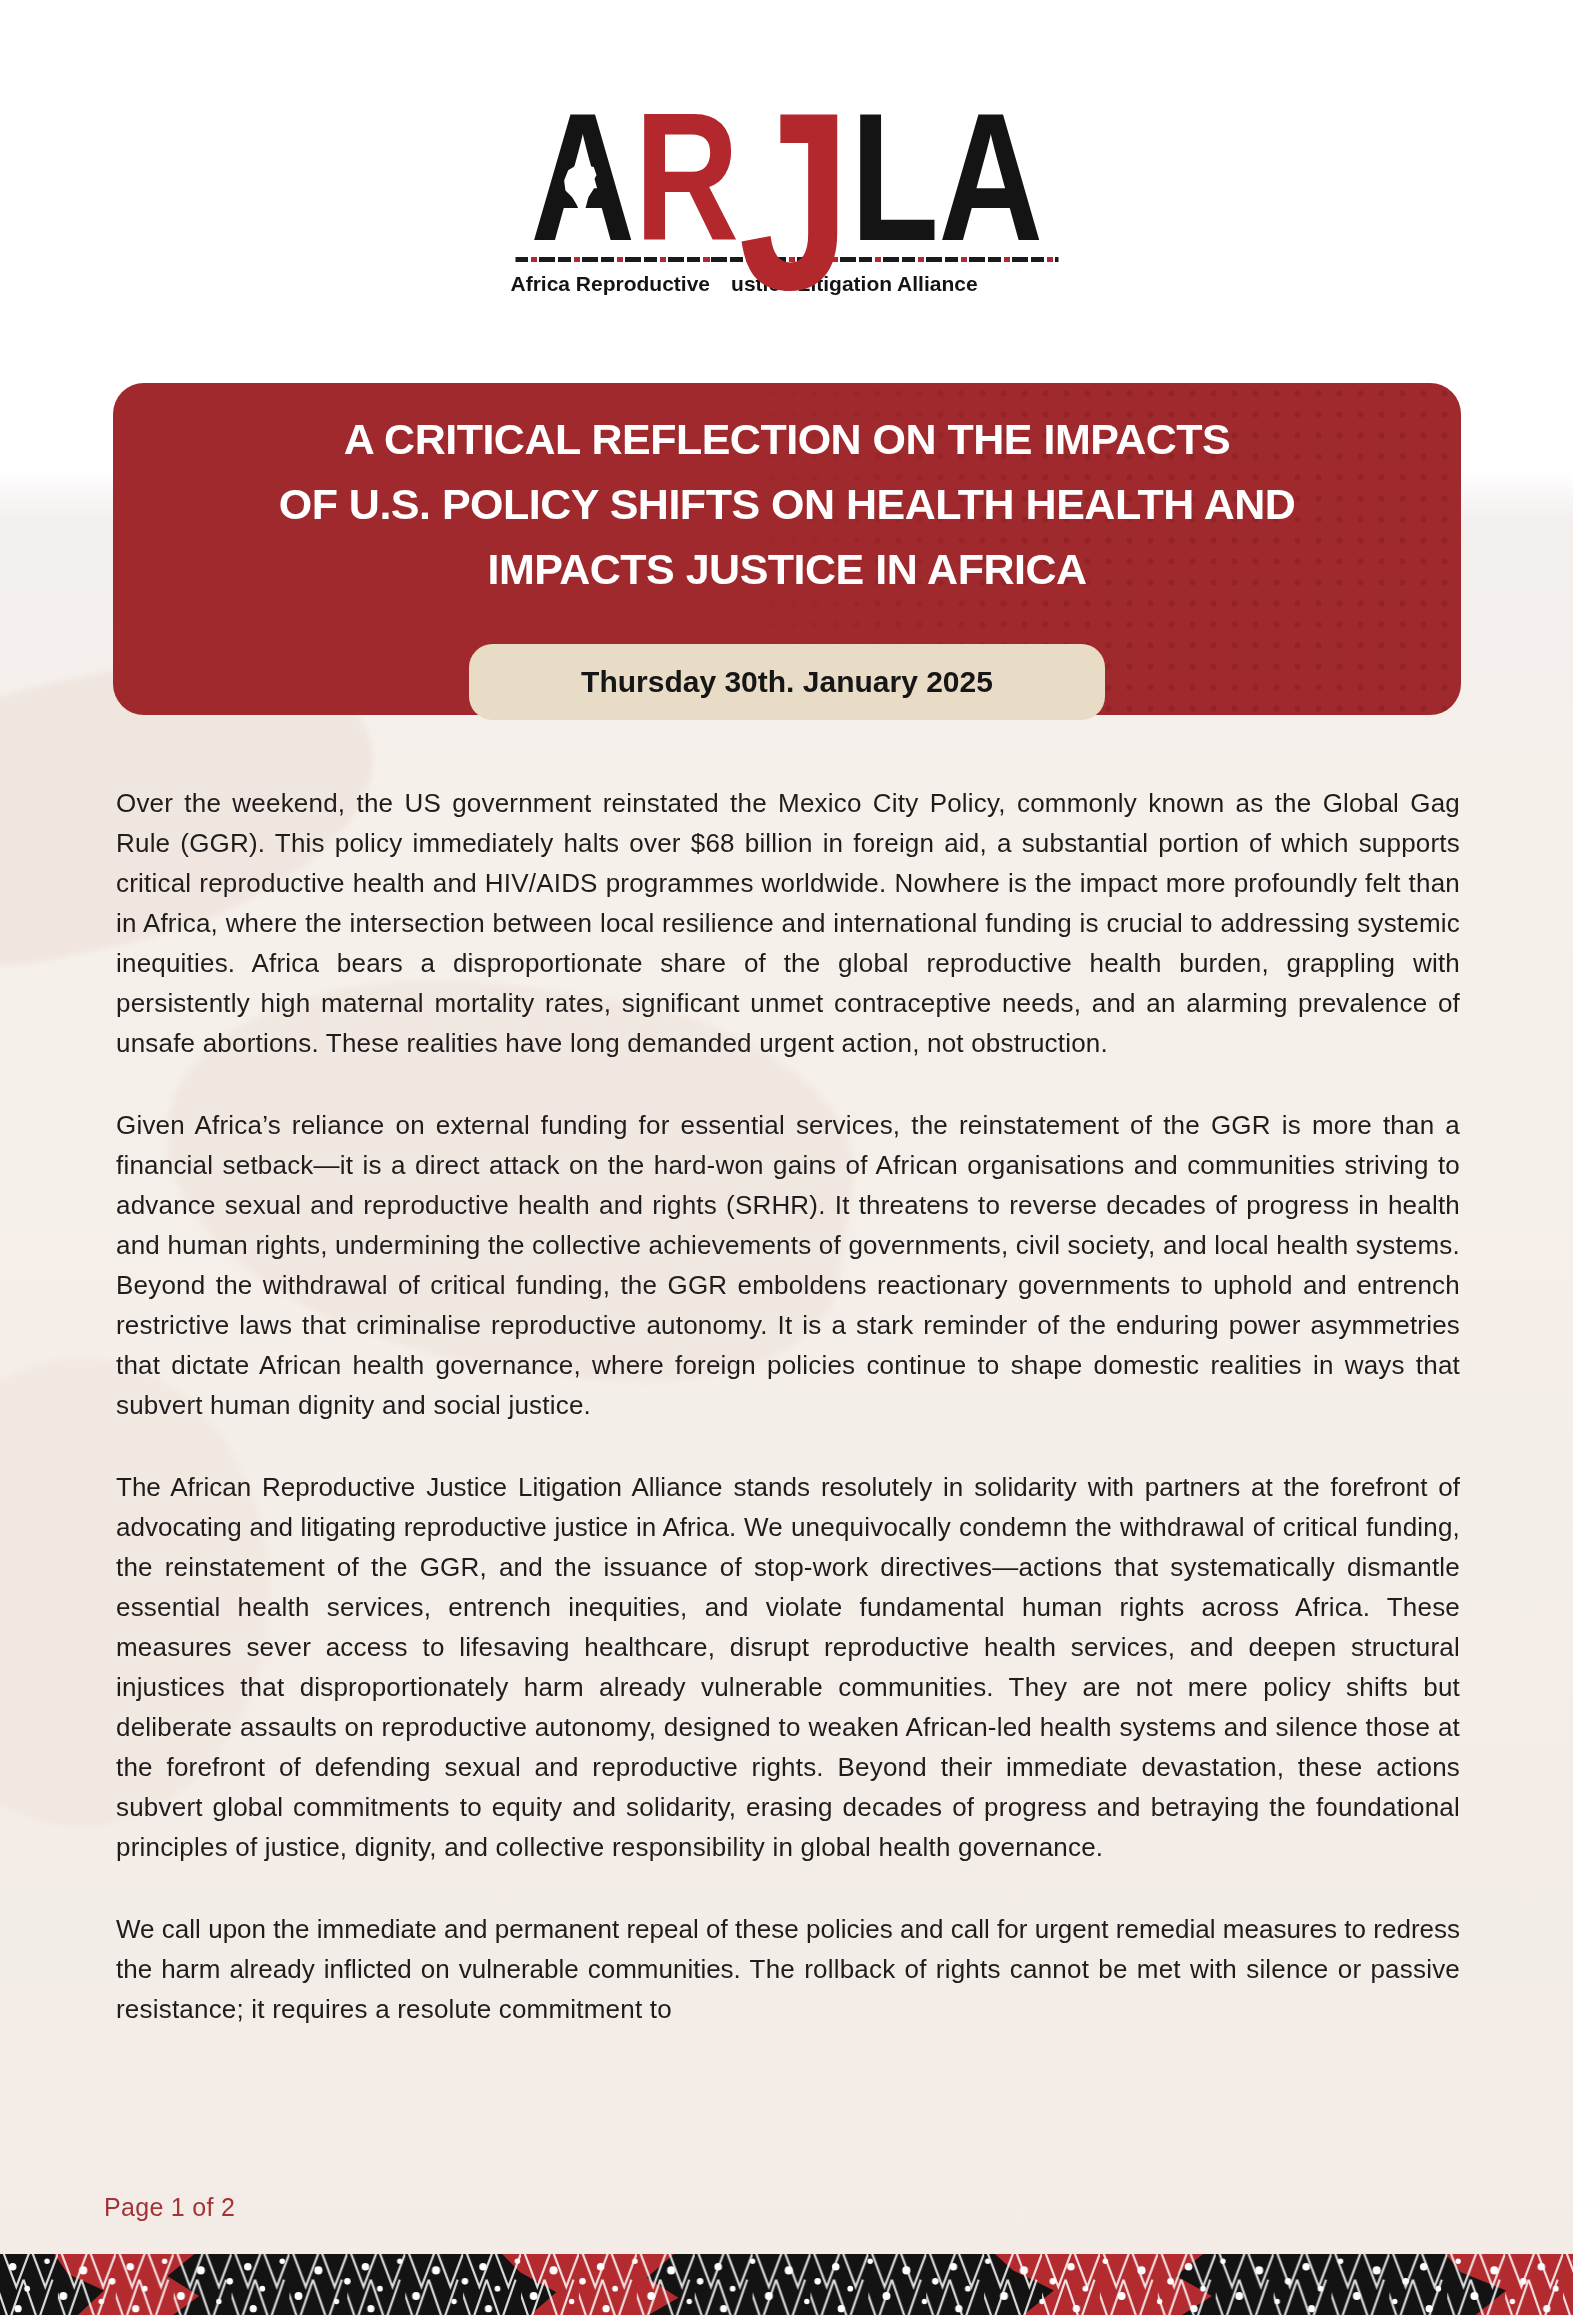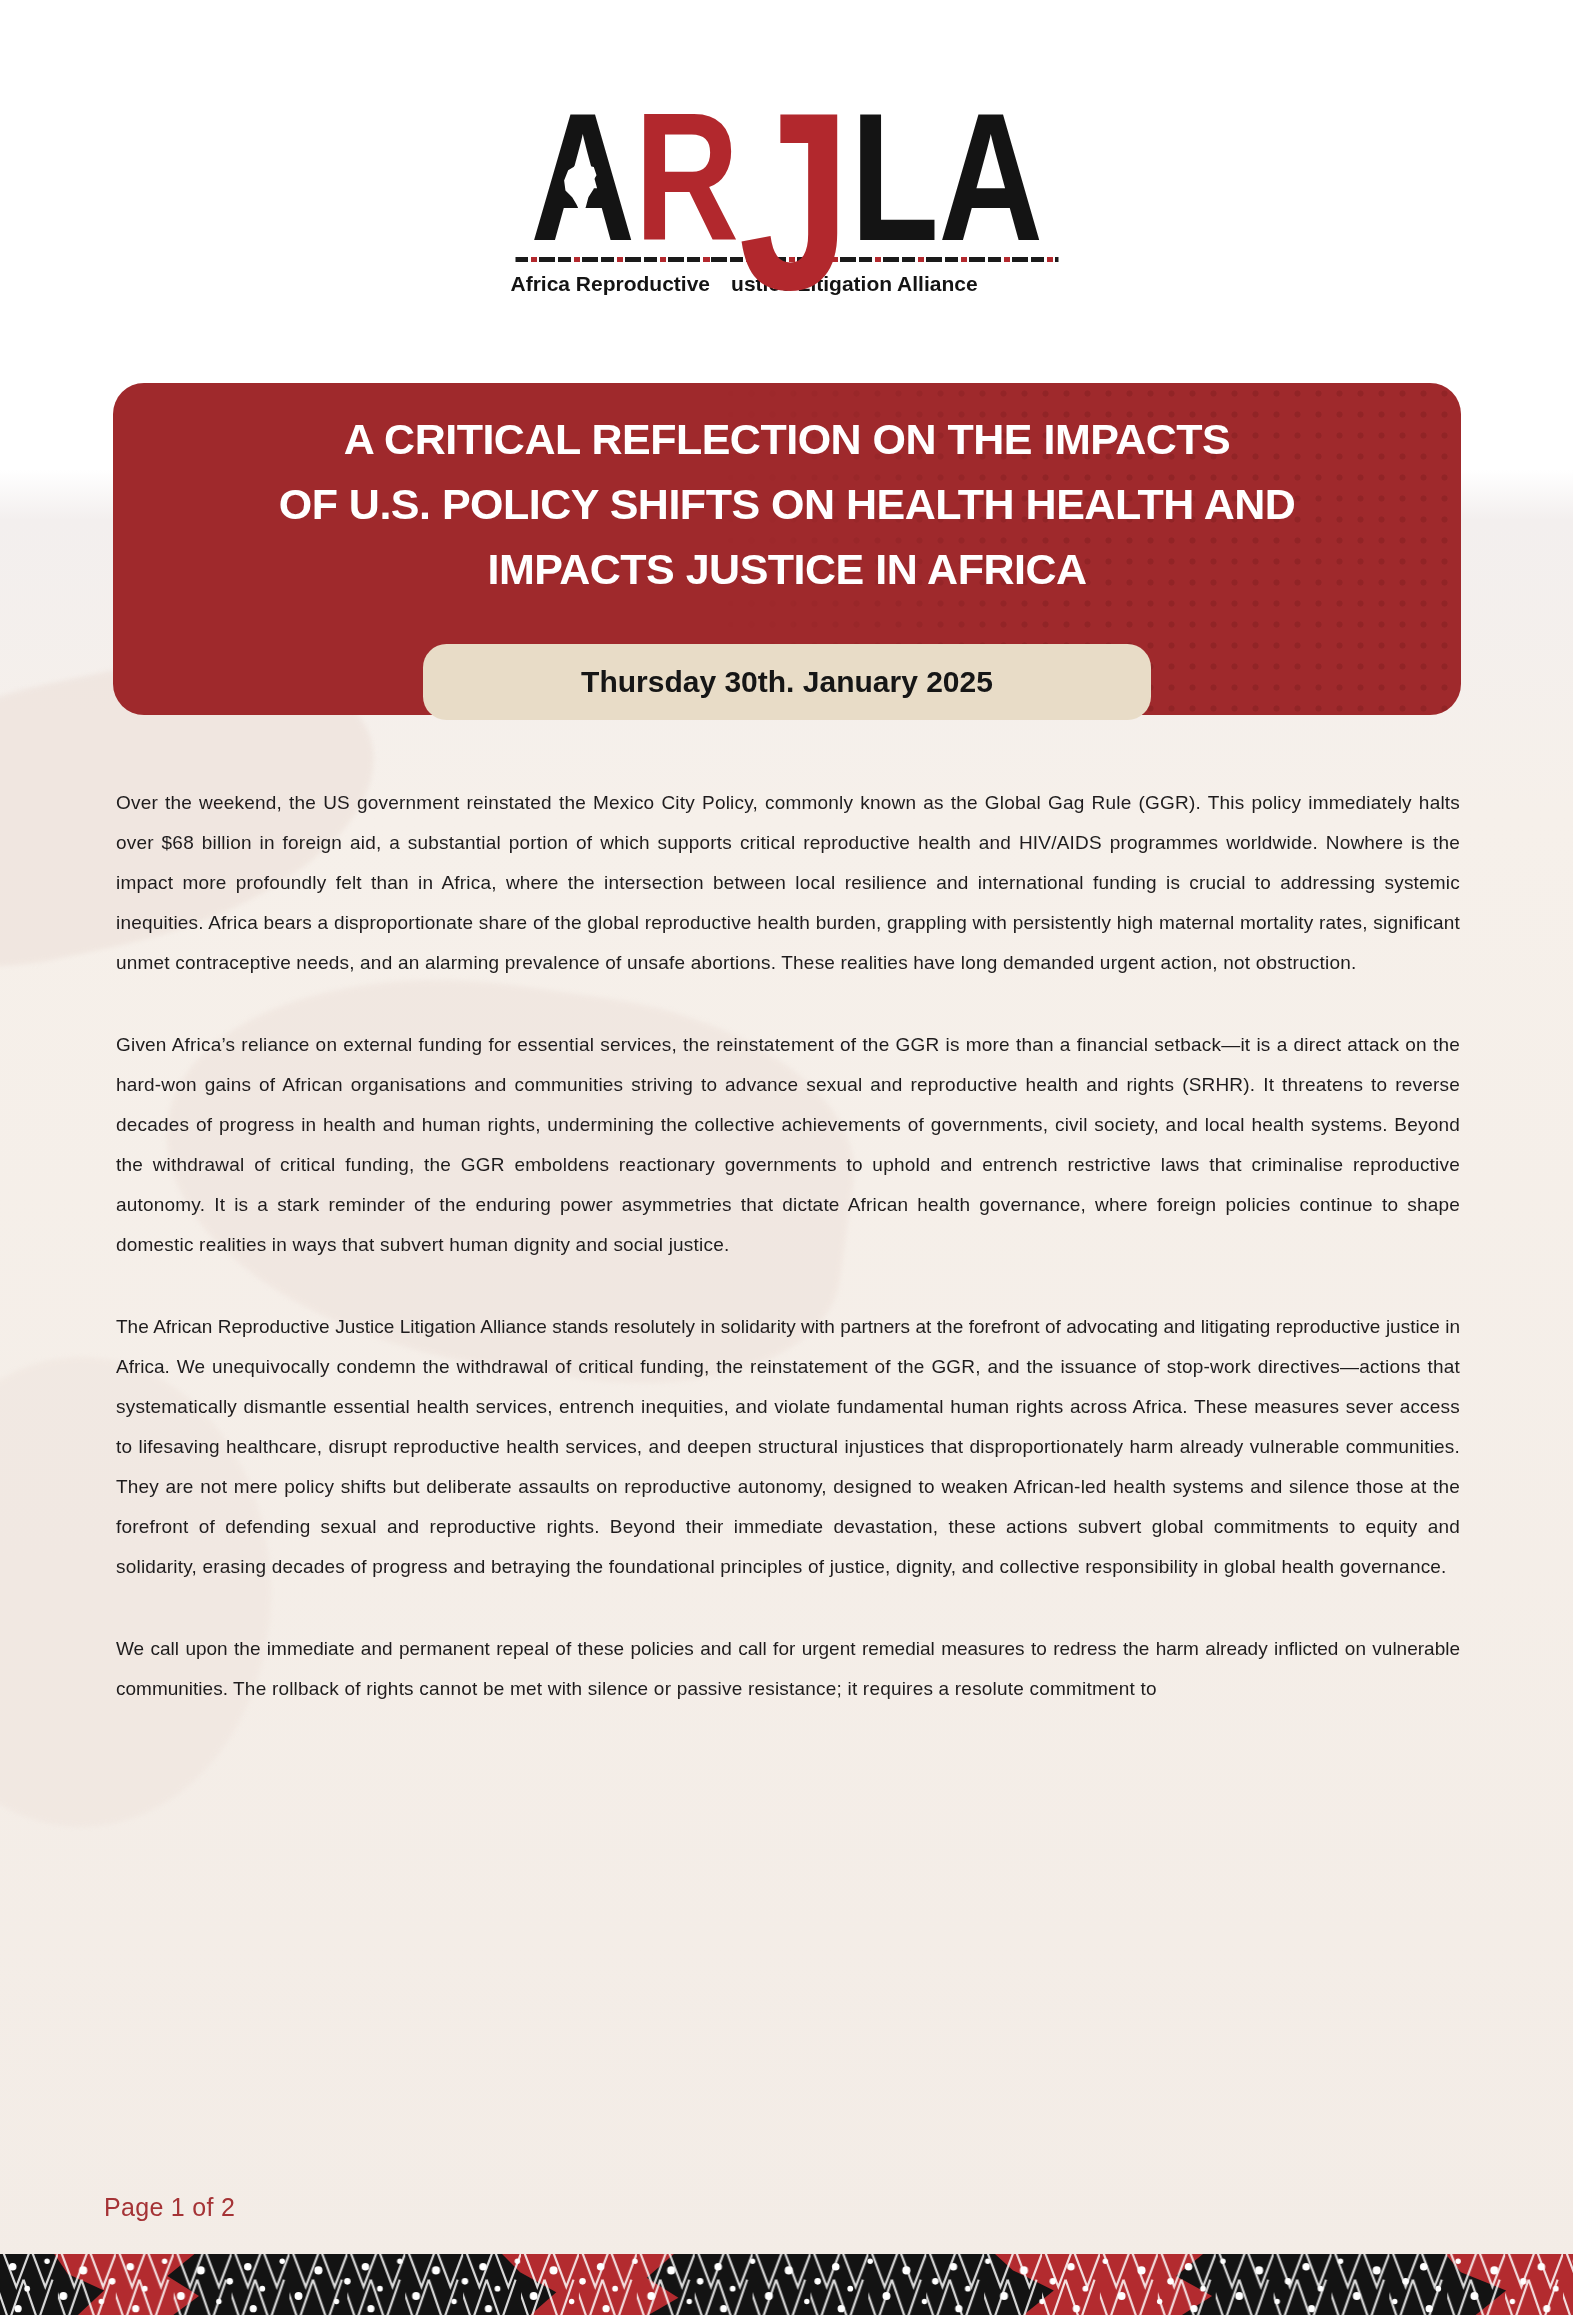--- a/index.html
+++ b/index.html
@@ -57,30 +57,30 @@
     -webkit-mask-image:linear-gradient(90deg,transparent,#000 45%);
     mask-image:linear-gradient(90deg,transparent,#000 45%);
   }
   .banner-title{
     position:relative;z-index:2;
     padding-top:24px;text-align:center;
     color:#ffffff;font-weight:700;font-size:43px;line-height:65px;letter-spacing:-0.5px;
   }
   .date-pill{
     position:absolute;z-index:3;left:50%;bottom:-5.4px;transform:translateX(-50%);
-    width:728px;height:76px;border-radius:23.5px;
+    width:636px;height:76px;border-radius:23.5px;
     background:var(--pill-cream);
     display:flex;align-items:center;justify-content:center;
     color:#161616;font-size:30px;font-weight:700;letter-spacing:0;
   }
 
   
   .content{
     position:absolute;left:116px;top:783px;width:1344px;height:1411px;overflow:hidden;
-    color:#1e1c1d;font-size:19px;line-height:40px;letter-spacing:0.2px;
+    color:#1e1c1d;font-size:26px;line-height:40px;letter-spacing:0.2px;
     text-align:justify;
   }
   .content p{margin:0 0 42px 0;}
   .content b{font-weight:400;letter-spacing:0;}
 
   .page-label{
     position:absolute;left:104px;top:2193px;z-index:4;
     color:var(--pagelabel-red);font-size:25px;letter-spacing:0.3px;
   }
 

